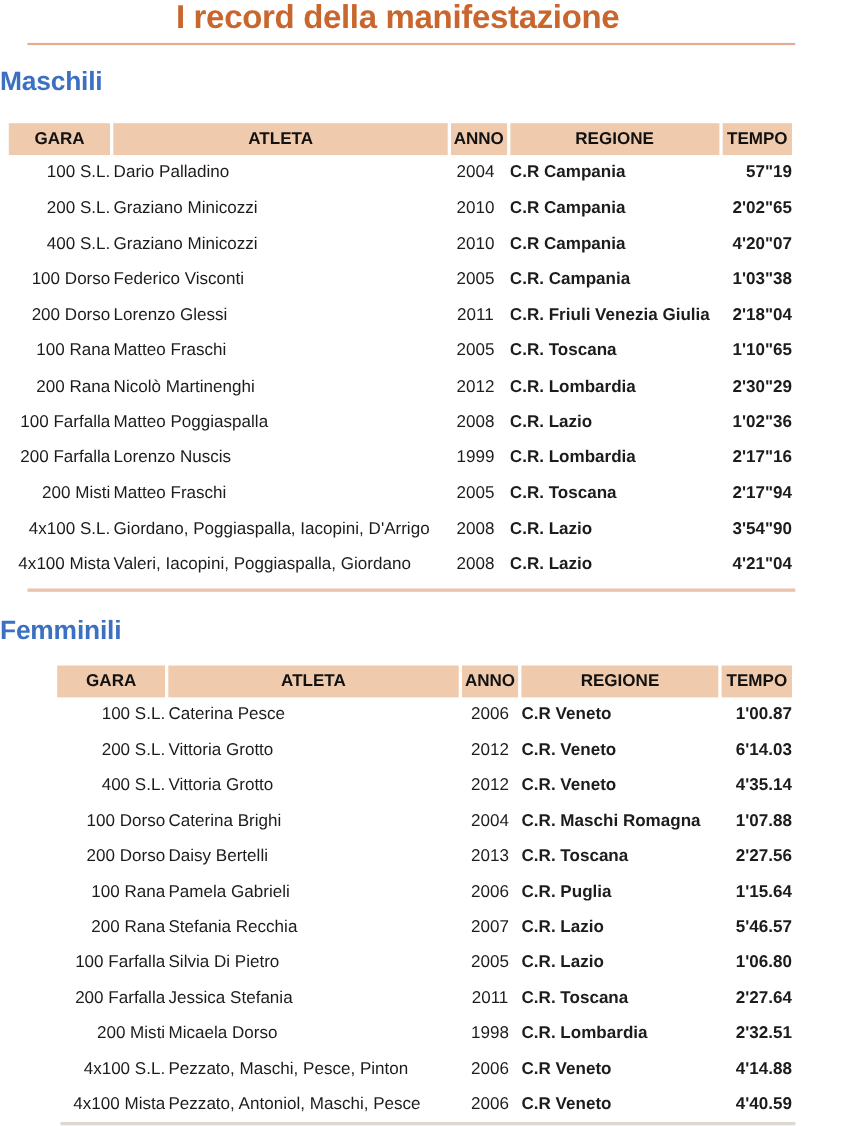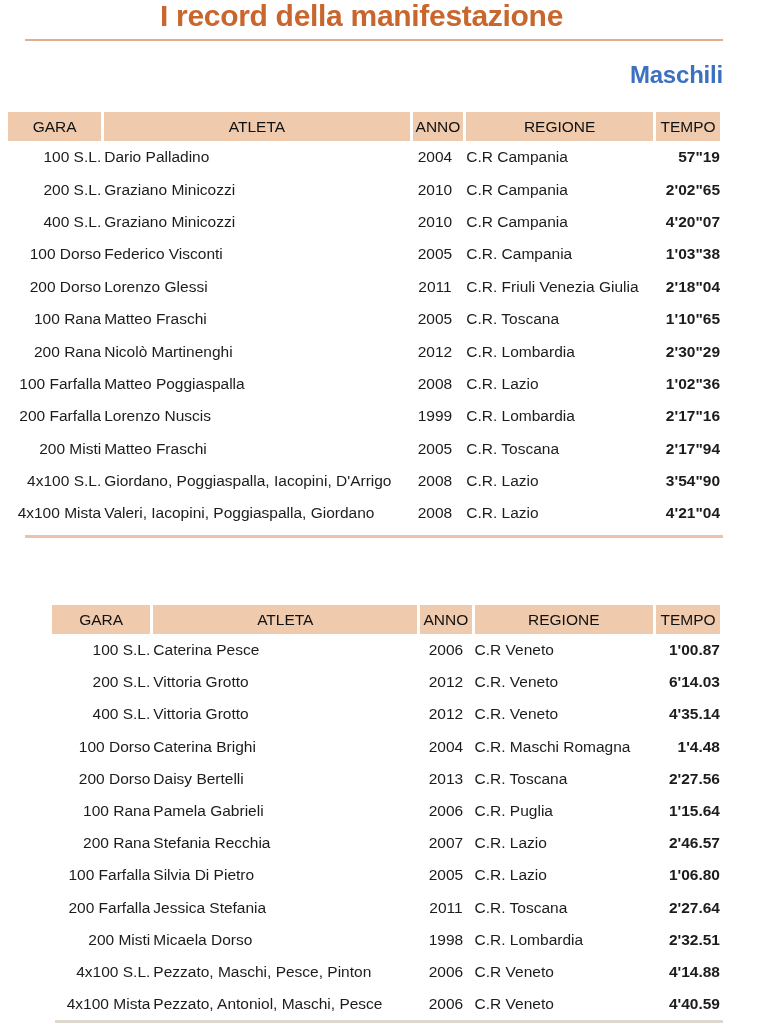--- a/index.html
+++ b/index.html
@@ -9,51 +9,51 @@
   .title{
     position:absolute;top:-2px;left:0;width:100%;margin:0;
     text-align:center;font-size:30px;line-height:36px;font-weight:bold;
     letter-spacing:-0.3px;color:var(--title,#C8662D);
   }
   .rule{position:absolute;background:var(--divider,#E3AD92);}
   .rule-title{top:39px;left:25px;width:728px;height:2px;}
   .rule-mid{top:535px;left:25px;width:728px;height:3px;opacity:.75;}
 
   .section{
-    position:absolute;left:0;width:100%;margin:0;text-align:right;
+    position:absolute;left:0;width:100%;margin:0;text-align:left;
     font-size:24px;line-height:28px;font-weight:bold;
     color:var(--section-heading,#3C70C0);letter-spacing:-0.2px;
   }
   .section.m{top:61px;}
   .section.f{top:560px;}
 
   table.records{
     position:absolute;border-collapse:separate;border-spacing:3px 0;
     table-layout:fixed;
   }
   .t-maschili{top:112px;left:5px;}
   .t-femminili{top:605px;left:49px;}
 
   table.records th{
     background:var(--table-header-bg,#EFCAAC);
-    font-size:15.5px;font-weight:normal;color:#111;
+    font-size:15.5px;font-weight:bold;color:#111;
     text-align:center;height:29px;padding:0;overflow:hidden;white-space:nowrap;
   }
   table.records td{
     font-size:15.5px;color:var(--body-text,#1C1C1C);
     padding:0;vertical-align:middle;overflow:hidden;white-space:nowrap;
   }
   .t-maschili td{height:32.4px;}
   .t-femminili td{height:32.2px;}
 
   td.gara{text-align:right;padding-right:18px;}
   td.atleta{text-align:left;padding-left:5px;margin-top:20px;}
   td.anno{text-align:center;margin-left:36px;}
   .t-maschili td.anno{padding-right:6px;}
-  td.regione{text-align:left;padding-left:7px;}
+  td.regione{text-align:left;padding-left:7px;font-weight:bold;}
   td.tempo{text-align:right;font-weight:bold;padding-right:3px;}
 
   .clipped-strip{
     position:absolute;top:1020px;left:55px;width:682px;height:3px;
     background:#D8D1C9;opacity:.85;
   }
 </style>
 </head>
 <body>
 
@@ -176,20 +176,21 @@
           <td class="atleta">Valeri, Iacopini, Poggiaspalla, Giordano</td>
           <td class="anno">2008</td>
           <td class="regione">C.R. Lazio</td>
           <td class="tempo">4'21"04</td>
         </tr>
       </tbody>
   </table>
 
   <div class="rule rule-mid"></div>
 
+  <h2 class="section f">Femminili</h2>
 
   <table class="records t-femminili">
     <colgroup>
       <col style="width:100px">
         <col style="width:268px">
         <col style="width:52px">
         <col style="width:181px">
         <col style="width:65px">
     </colgroup>
     <thead>
@@ -225,21 +226,21 @@
           <td class="anno">2012</td>
           <td class="regione">C.R. Veneto</td>
           <td class="tempo">4'35.14</td>
         </tr>
 
         <tr>
           <td class="gara">100 Dorso</td>
           <td class="atleta">Caterina Brighi</td>
           <td class="anno">2004</td>
           <td class="regione">C.R. Maschi Romagna</td>
-          <td class="tempo">1'4.48</td>
+          <td class="tempo">1'07.88</td>
         </tr>
 
         <tr>
           <td class="gara">200 Dorso</td>
           <td class="atleta">Daisy Bertelli</td>
           <td class="anno">2013</td>
           <td class="regione">C.R. Toscana</td>
           <td class="tempo">2'27.56</td>
         </tr>
 
@@ -249,21 +250,21 @@
           <td class="anno">2006</td>
           <td class="regione">C.R. Puglia</td>
           <td class="tempo">1'15.64</td>
         </tr>
 
         <tr>
           <td class="gara">200 Rana</td>
           <td class="atleta">Stefania Recchia</td>
           <td class="anno">2007</td>
           <td class="regione">C.R. Lazio</td>
-          <td class="tempo">2'46.57</td>
+          <td class="tempo">5'46.57</td>
         </tr>
 
         <tr>
           <td class="gara">100 Farfalla</td>
           <td class="atleta">Silvia Di Pietro</td>
           <td class="anno">2005</td>
           <td class="regione">C.R. Lazio</td>
           <td class="tempo">1'06.80</td>
         </tr>
 

